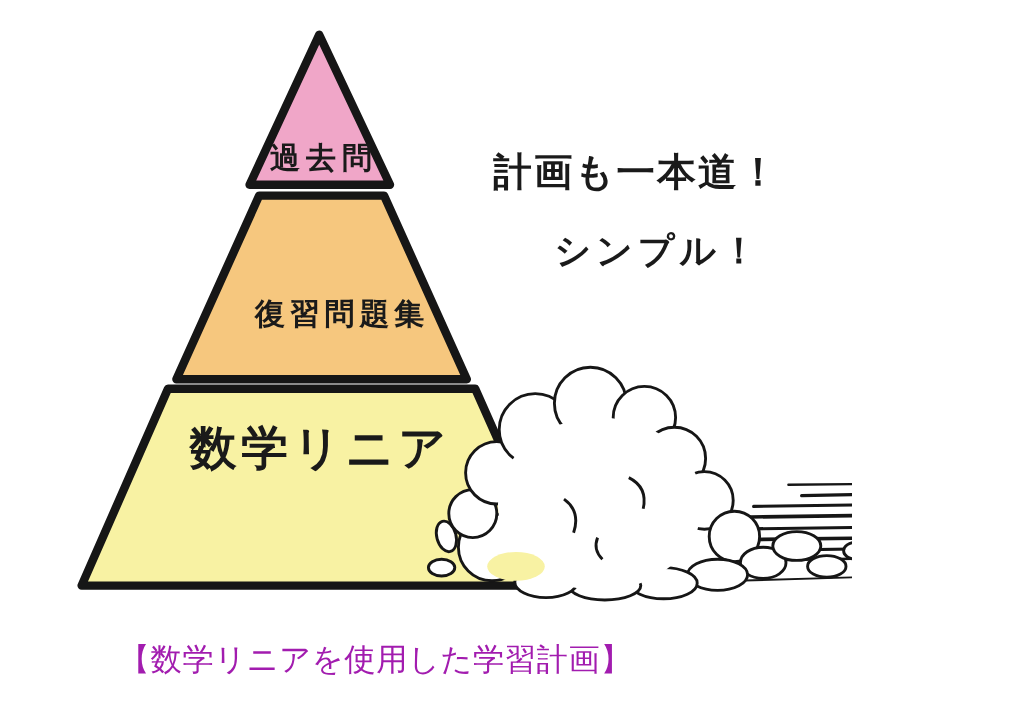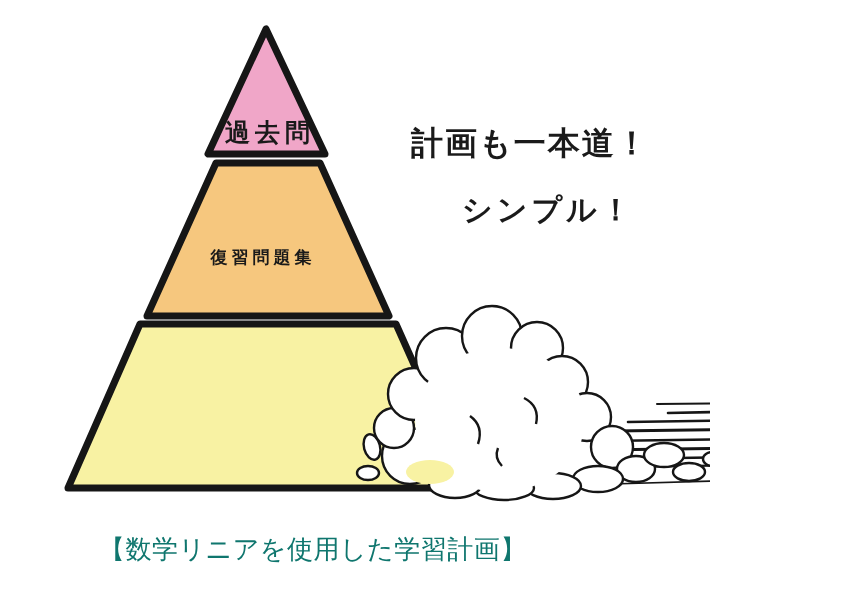--- a/index.html
+++ b/index.html
@@ -14,28 +14,28 @@
   .canvas svg { position: absolute; left: 0; top: 0; }
   .lbl, .slogan, .caption {
     position: absolute;
     white-space: nowrap;
     color: #1a1a1a;
     line-height: 1.1;
   }
   .lbl { transform: translateX(-50%); font-weight: 600; }
   .t1  { left: 270px; top: 119px; font-size: 25px; letter-spacing: 5px; }
   .t2a { left: 273px; top: 206px; font-size: 27px; letter-spacing: 8px; }
-  .t2b { left: 263px; top: 249px; font-size: 17px; letter-spacing: 4px; }
+  .t2b { left: 285px; top: 249px; font-size: 25px; letter-spacing: 4px; }
   .t3a { left: 267px; top: 354px; font-size: 39px; letter-spacing: 4px; font-weight: 700; }
   .t3b { left: 258px; top: 422px; font-size: 30px; letter-spacing: 3px; font-weight: 700; }
   .slogan { font-weight: 600; }
   .s1 { left: 399px; top: 126px; font-size: 32px; letter-spacing: 2px; margin-left: 12px; }
   .s2 { left: 430px; top: 193px; font-size: 30px; letter-spacing: 4px; margin-left: 32px; }
   .s3 { left: 434px; top: 251px; font-size: 30px; letter-spacing: 9px; }
-  .caption { left: 99px; top: 535px; font-size: 26px; color: #0f766e; font-weight: 500; letter-spacing: 0.5px; }
+  .caption { left: 99px; top: 535px; font-size: 26px; color: #a21caf; font-weight: 500; letter-spacing: 0.5px; }
 </style>
 </head>
 <body>
 
 <div class="canvas">
 
   <svg width="842" height="595" viewBox="0 0 842 595">
 
     <g stroke="#161616" stroke-linecap="round">
       <line x1="657" y1="404" x2="757" y2="403" stroke-width="2"></line>
@@ -107,19 +107,20 @@
       <circle cx="782" cy="429.5" r="4.6" fill="#FFFFFF"></circle>
       <circle cx="769.5" cy="429.5" r="1.7" stroke="none" fill="#111111"></circle>
       <circle cx="780.8" cy="430" r="1.7" stroke="none" fill="#111111"></circle>
       <path d="M765 448 l-7 -3.5 l0 8 z M765 448 l7 -3.5 l0 8 z" stroke-width="1" fill="#2E8FD8"></path>
       <ellipse cx="745" cy="475" rx="10" ry="6" fill="#ffffff"></ellipse>
     </g>
   </svg>
 
   <div class="lbl t1">過去問</div>
   <div class="lbl t2b">復習問題集</div>
+  <div class="lbl t3a">数学リニア</div>
 
   <div class="slogan s1">計画も一本道！</div>
   <div class="slogan s2">シンプル！</div>
 
   <div class="caption">【数学リニアを使用した学習計画】</div>
 
 </div>
 
 </body></html>

